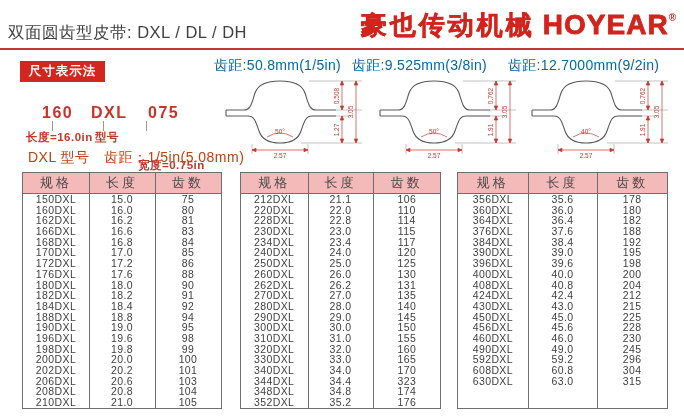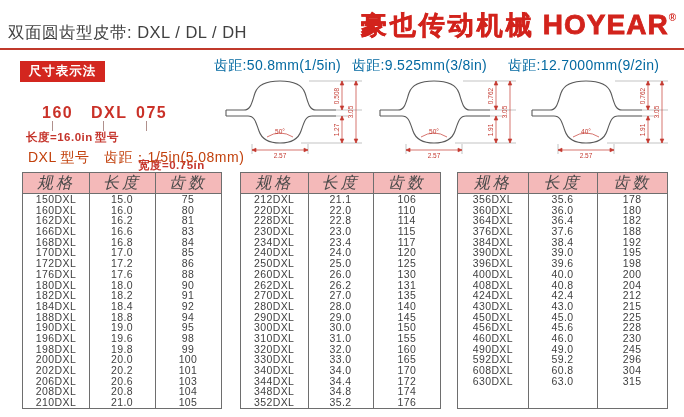--- a/index.html
+++ b/index.html
@@ -12,21 +12,21 @@
   .logo { position:absolute; right:8px; top:8px; display:flex; align-items:baseline; color:#d2231c;margin-left:8px; }
   .logo .cn { font-size:26px; font-weight:bold; letter-spacing:3px; -webkit-text-stroke:0.5px #d2231c; }
   .logo .en { font-size:28px; font-weight:bold; letter-spacing:1px; margin-left:8px; -webkit-text-stroke:0.8px #d2231c; }
   .logo .reg { font-size:10px; font-weight:bold; vertical-align:super; position:relative; top:-13px; }
   .divider { position:absolute; left:0; top:48px; width:684px; height:2px; background:#c0392b; }
 
   
   .size-box { position:absolute; left:20px; top:61px; width:85px; height:21px; background:#d3261f; color:#ffffff;
               font-size:12.5px; font-weight:bold; display:flex; align-items:center; justify-content:center; letter-spacing:1px; }
   .code { position:absolute; top:104px; font-size:16px; font-weight:bold; color:#ca3128; letter-spacing:1.5px; }
-  .code.c1 { left:42px; } .code.c2 { left:91px; } .code.c3 { left:136px; }
+  .code.c1 { left:42px; } .code.c2 { left:91px; } .code.c3 { left:148px; }
   .leader { position:absolute; top:121px; width:1px; height:10px; background:#b0908c; }
   .leader.l1 { left:52px; } .leader.l2 { left:103px; } .leader.l3 { left:146px; }
   .caption { position:absolute; top:130px; font-size:11.5px; font-weight:bold; color:#c5352c; letter-spacing:0.5px; }
   .caption.p1 { left:26px; } .caption.p2 { left:95px; } .caption.p3 { left:138px;margin-top:28px; }
 
   
   .pitch { position:absolute; top:57px; font-size:14px; color:#0369a1; letter-spacing:0.3px; }
   .pitch.g1 { left:214px; } .pitch.g2 { left:352px; } .pitch.g3 { left:508px; }
 
   
@@ -35,21 +35,21 @@
 
   
   .series { position:absolute; left:28px; top:149px; font-size:14px; color:#c2410c; letter-spacing:0.5px; }
 
   
   .spec-table { position:absolute; top:172px; height:237px; border:1px solid #6e6e6e; background:#ffffff; }
   .spec-table.t1 { left:22px;  width:200px; }
   .spec-table.t2 { left:240px; width:201px; }
   .spec-table.t3 { left:457px; width:211px; }
   .t-head { display:flex; height:21px; background:#f4b9b9; border-bottom:1px solid #6e6e6e; }
-  .th { flex:1; display:flex; align-items:center; justify-content:center; font-size:16px; color:#4a4a4a; letter-spacing:3px;font-style:italic; }
+  .th { flex:1; display:flex; align-items:center; justify-content:center; font-size:13px; color:#4a4a4a; letter-spacing:3px; }
   .t-body { position:relative; height:214px; overflow:hidden; }
   .tr { display:flex; height:10.7px; }
   .td { flex:1; text-align:center; font-size:10.5px; line-height:10.7px; color:#3f3f3f; letter-spacing:0.4px; }
   .vline { position:absolute; top:0; width:1px; height:100%; background:#6e6e6e; }
   .vline.v1 { left:33.5%; } .vline.v2 { left:66.5%; } 
 
   
   .prof { stroke:#5a5a5a; stroke-width:1.1; fill:none; }
   .ext  { stroke:#9a9a9a; stroke-width:0.6; }
   .dim  { stroke:#c43a31; stroke-width:0.7; }
@@ -372,21 +372,21 @@
           <div class="td">165</div>
         </div>
         <div class="tr">
           <div class="td">340DXL</div>
           <div class="td">34.0</div>
           <div class="td">170</div>
         </div>
         <div class="tr">
           <div class="td">344DXL</div>
           <div class="td">34.4</div>
-          <div class="td">172</div>
+          <div class="td">323</div>
         </div>
         <div class="tr">
           <div class="td">348DXL</div>
           <div class="td">34.8</div>
           <div class="td">174</div>
         </div>
         <div class="tr">
           <div class="td">352DXL</div>
           <div class="td">35.2</div>
           <div class="td">176</div>

